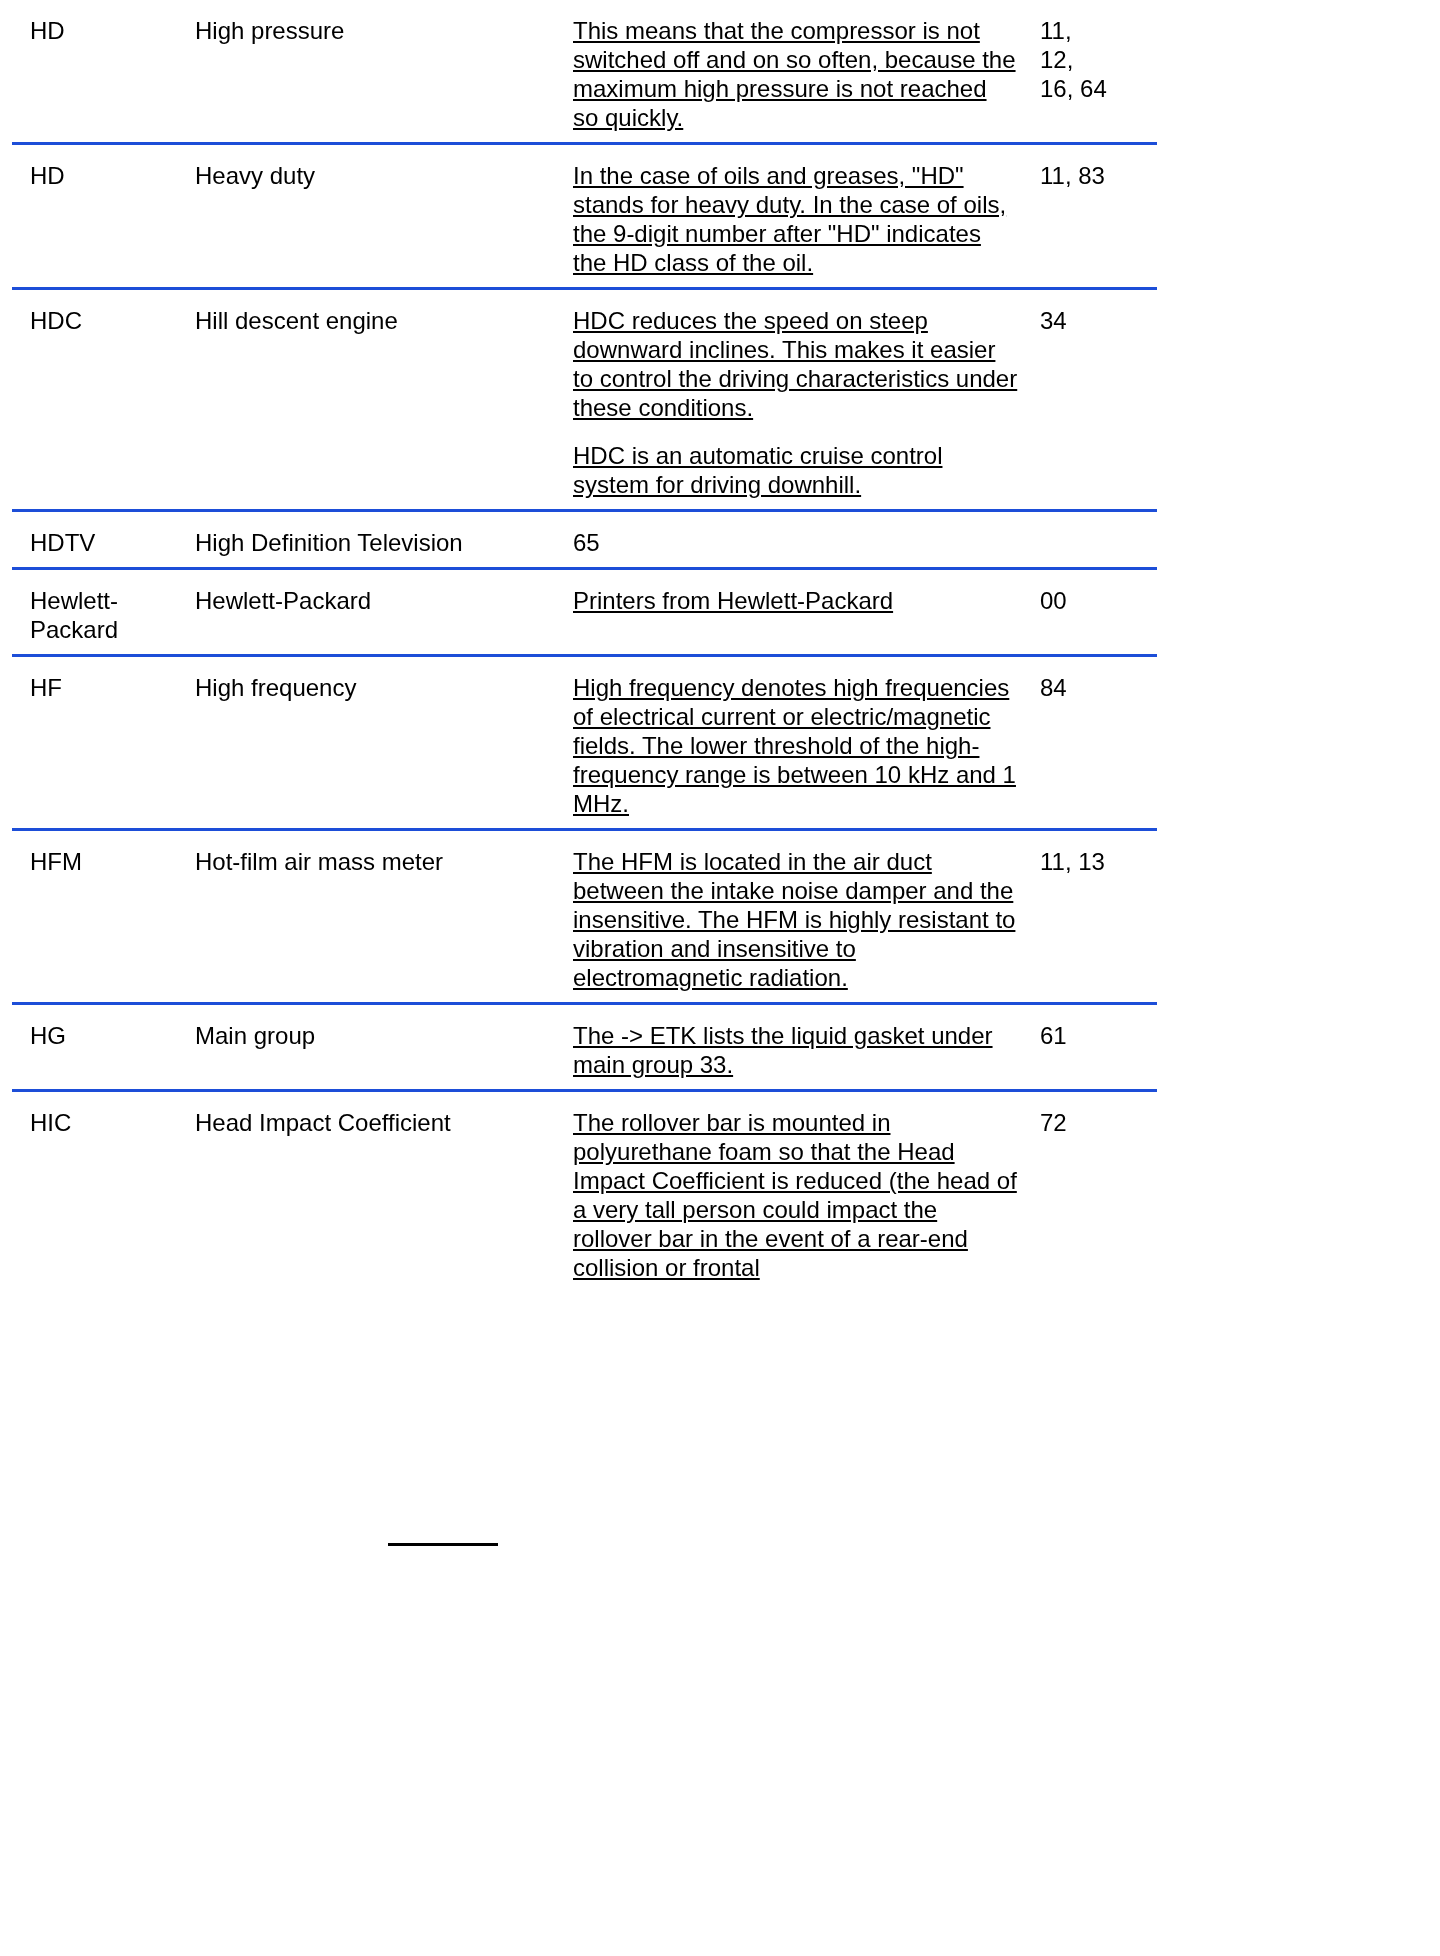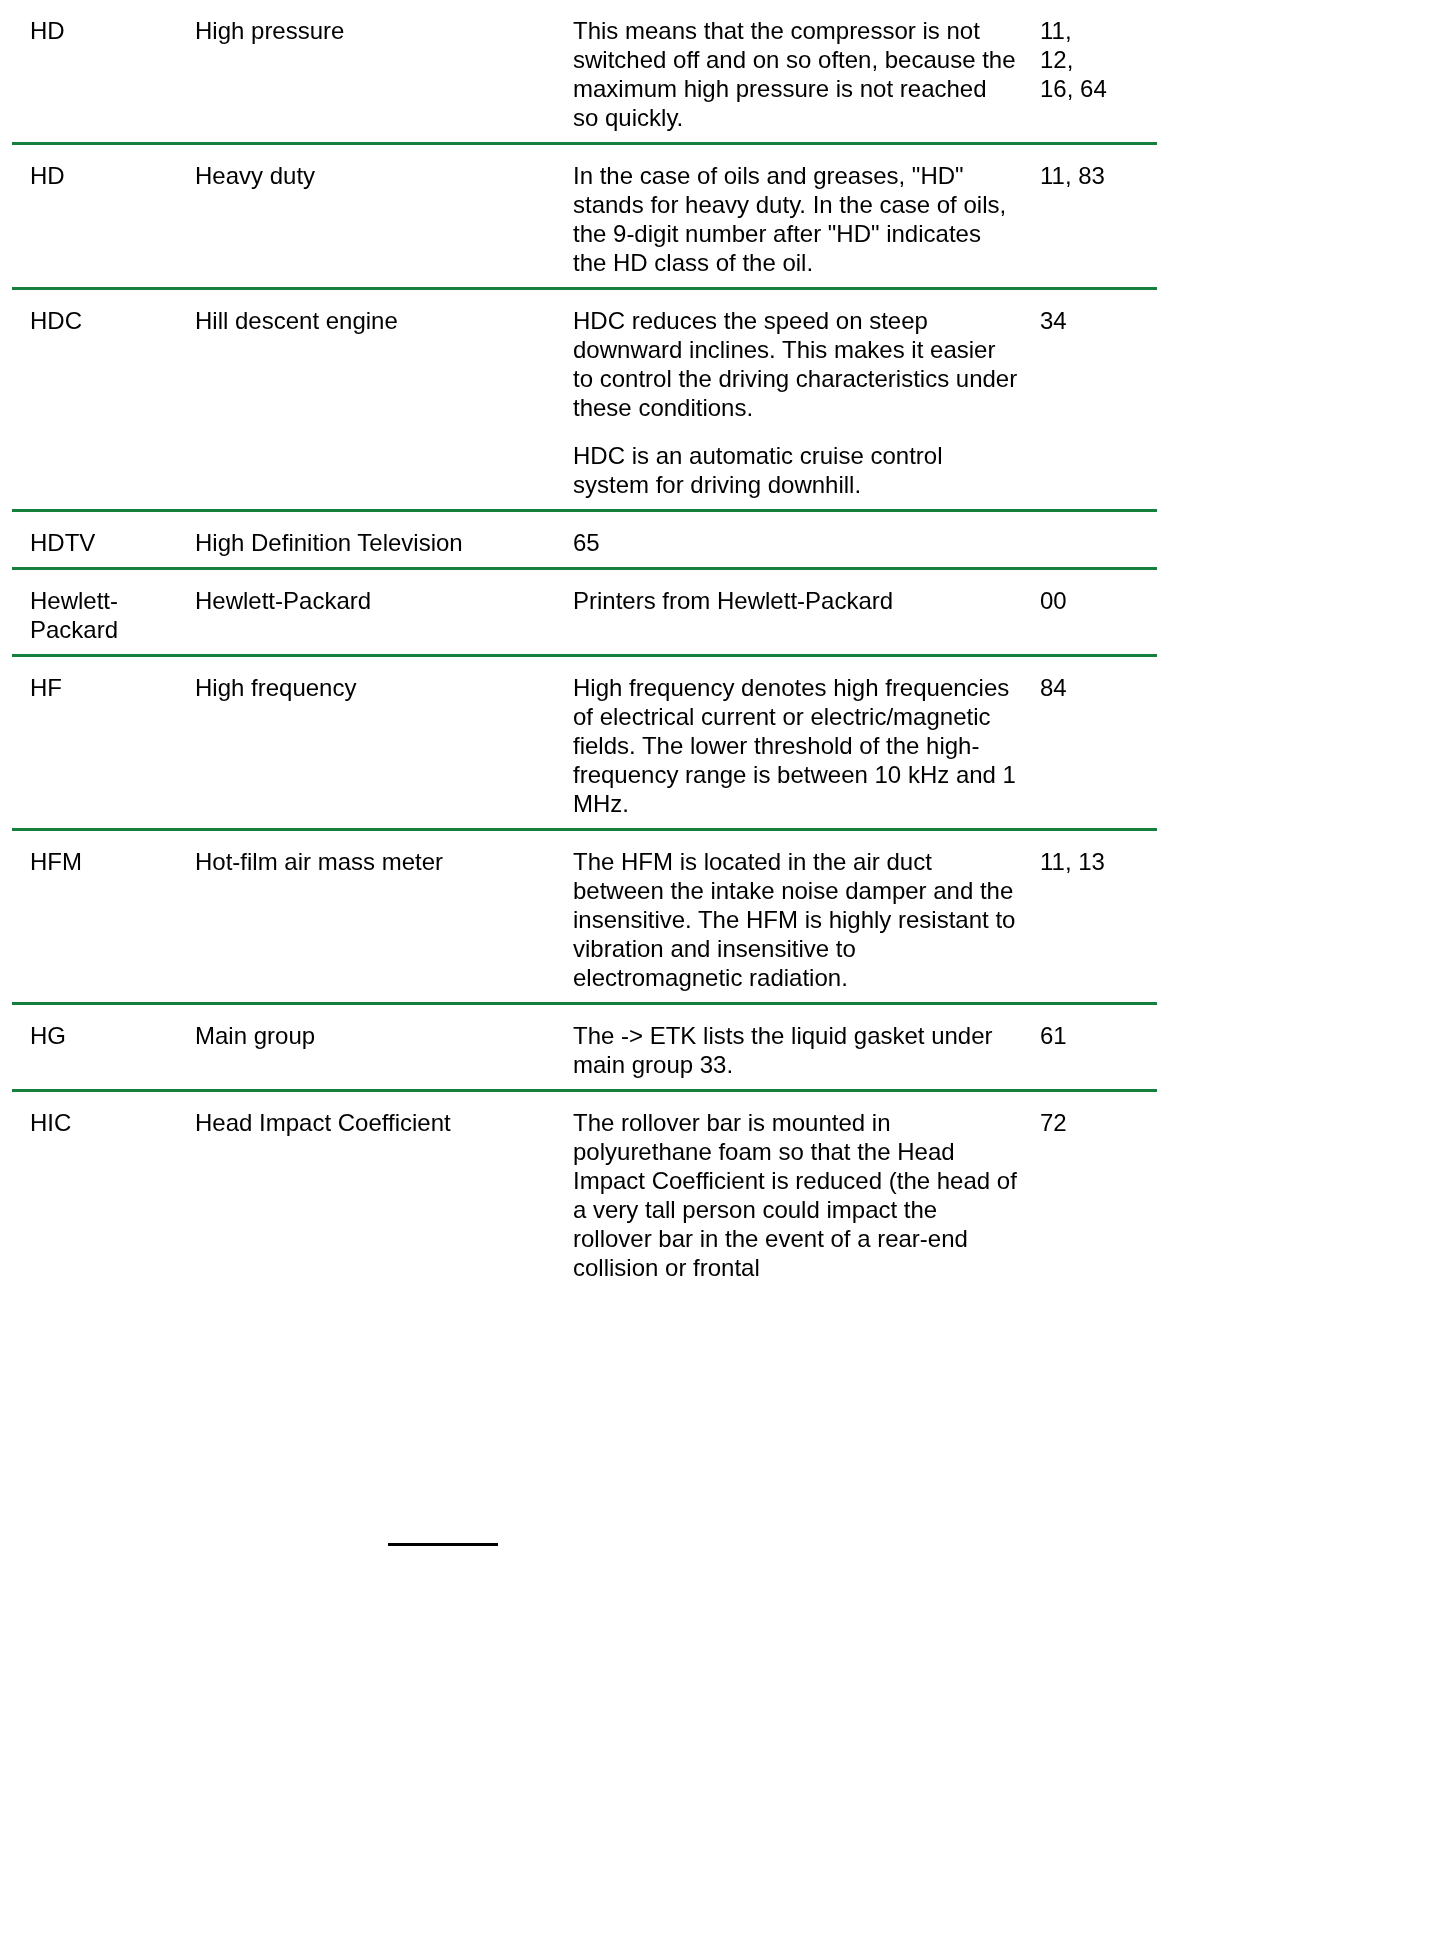--- a/index.html
+++ b/index.html
@@ -21,31 +21,32 @@
     position: absolute;
     left: 12px;
     top: 0;
     width: 1145px;
   }
   .row {
     display: grid;
     grid-template-columns: 165px 378px 467px 1fr;
     align-items: start;
     padding: 16px 0 10px 18px;
-    border-bottom: 3px solid #15803d;
+    border-bottom: 3px solid #1d4ed8;
   }
   .row.last {
     border-bottom: none;
   }
   .abbr, .term {
     padding-right: 14px;
   }
   .desc {
     max-width: 445px;
     padding-right: 12px;
+    text-decoration: underline;
   }
   .desc p {
     margin: 0 0 19px 0;
   }
   .desc p:last-child {
     margin-bottom: 0;
   }
   .pages div {
     white-space: nowrap;
   }

